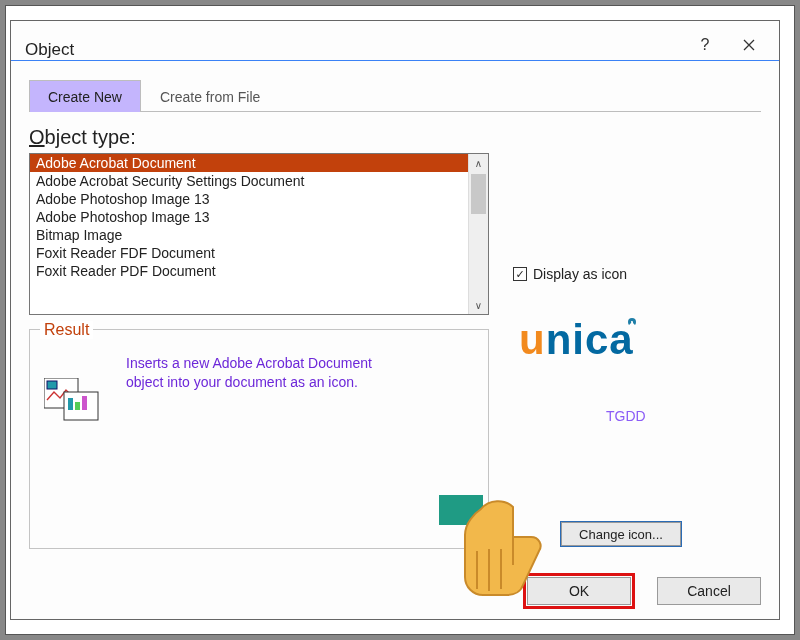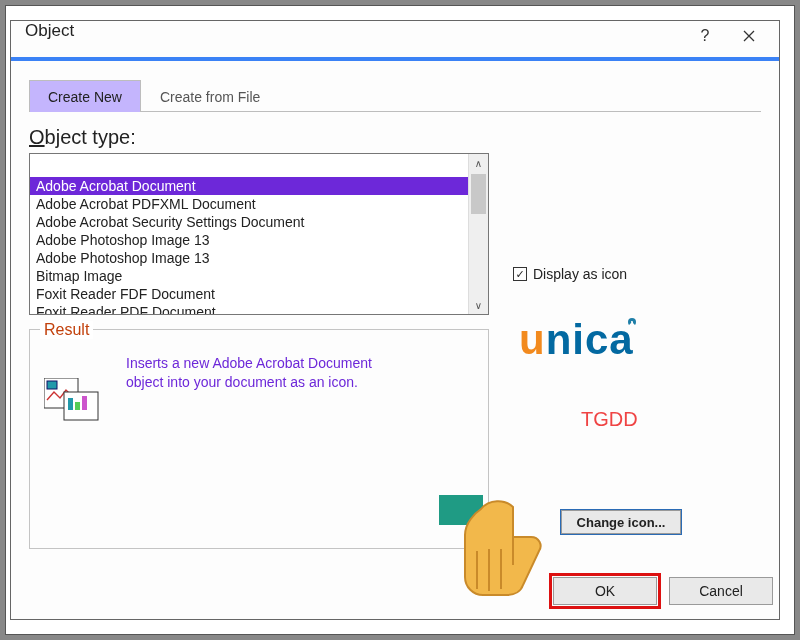--- a/index.html
+++ b/index.html
@@ -21,23 +21,23 @@
   }
   .dlg {
     position: absolute;
     top: 14px; left: 4px; right: 14px; bottom: 14px;
     background: #fdfdfd;
     border: 1px solid #666;
   }
   .titlebar {
     height: 40px;
     display: flex;
-    align-items: flex-start;
+    align-items: flex-end;
     padding: 0 8px 0 14px;
-    border-bottom: 4px solid #3b82f6;
+    border-bottom: 1px solid #3b82f6;
   }
   .titlebar .title {
     font-size: 17px;
     flex: 0 0 auto;
   }
   .titlebar .spacer { flex: 1; }
   .titlebar .help, .titlebar .close {
     width: 44px; height: 30px;
     display:flex; align-items:center; justify-content:center;
     color:#333;
@@ -101,23 +101,22 @@
   .list-inner {
     flex:1;
     overflow:hidden;
   }
   .list-item {
     padding: 1px 6px 1px 6px;
     font-size: 14px;
     white-space: nowrap;
   }
   .list-item.selected {
-    background: #6d28d9;
+    background: #c2410c;
     color: #fff;
-    margin-top: 23px;
   }
   .list-scroll {
     width: 20px;
     background: #efefef;
     position: relative;
     border-left: 1px solid #ddd;
   }
   .scroll-arrow {
     position:absolute; left:0; right:0; height:18px;
     display:flex; align-items:center; justify-content:center;
@@ -192,41 +191,41 @@
     width:8px; height:8px;
     border: 3px solid #1f7fa8;
     border-bottom-color: transparent;
     border-radius: 50%;
     position: relative;
     top:-28px; left:-6px;
   }
 
   .right-label {
     position:absolute;
-    top: 282px; left: 92px;
-    font-size: 20px;
-    color:#ef4444;
+    top: 282px; left: 117px;
+    font-size: 14px;
+    color:#8b5cf6;
   }
 
   .change-btn {
     position:absolute;
-    top: 384px; left: 72px;
+    top: 396px; left: 72px;
     width: 120px; height: 24px;
     background: #e9e9e9;
     border: 1px solid #999;
     box-shadow: 0 0 0 1px #2a6bb5;
     font-size: 13px;
-    display:flex; align-items:center; justify-content:center;font-weight:bold;
+    display:flex; align-items:center; justify-content:center;
   }
 
   .footer {
     position:absolute;
-    right: 6px; bottom: 14px;
-    display:flex;
-    gap: 12px;
+    right: 18px; bottom: 14px;
+    display:flex;
+    gap: 26px;
     border-radius: 10px;
   }
   .btn {
     width: 104px; height: 28px;
     background:#e9e9e9;
     border:1px solid #9a9a9a;
     display:flex; align-items:center; justify-content:center;
     font-size: 14px;
   }
   .btn.ok {
@@ -269,21 +268,20 @@
     <div class="main-row">
       <div class="left-col">
 
         <div class="obj-label">
           <span class="u">O</span><span>bject type:</span>
         </div>
 
         <div class="listbox">
           <div class="list-inner">
             <div class="list-item selected">Adobe Acrobat Document</div>
-            <div class="list-item">Adobe Acrobat PDFXML Document</div>
             <div class="list-item">Adobe Acrobat Security Settings Document</div>
             <div class="list-item">Adobe Photoshop Image 13</div>
             <div class="list-item">Adobe Photoshop Image 13</div>
             <div class="list-item">Bitmap Image</div>
             <div class="list-item">Foxit Reader FDF Document</div>
             <div class="list-item">Foxit Reader PDF Document</div>
           </div>
           <div class="list-scroll">
             <div class="scroll-arrow top">∧</div>
             <div class="scroll-thumb"></div>

